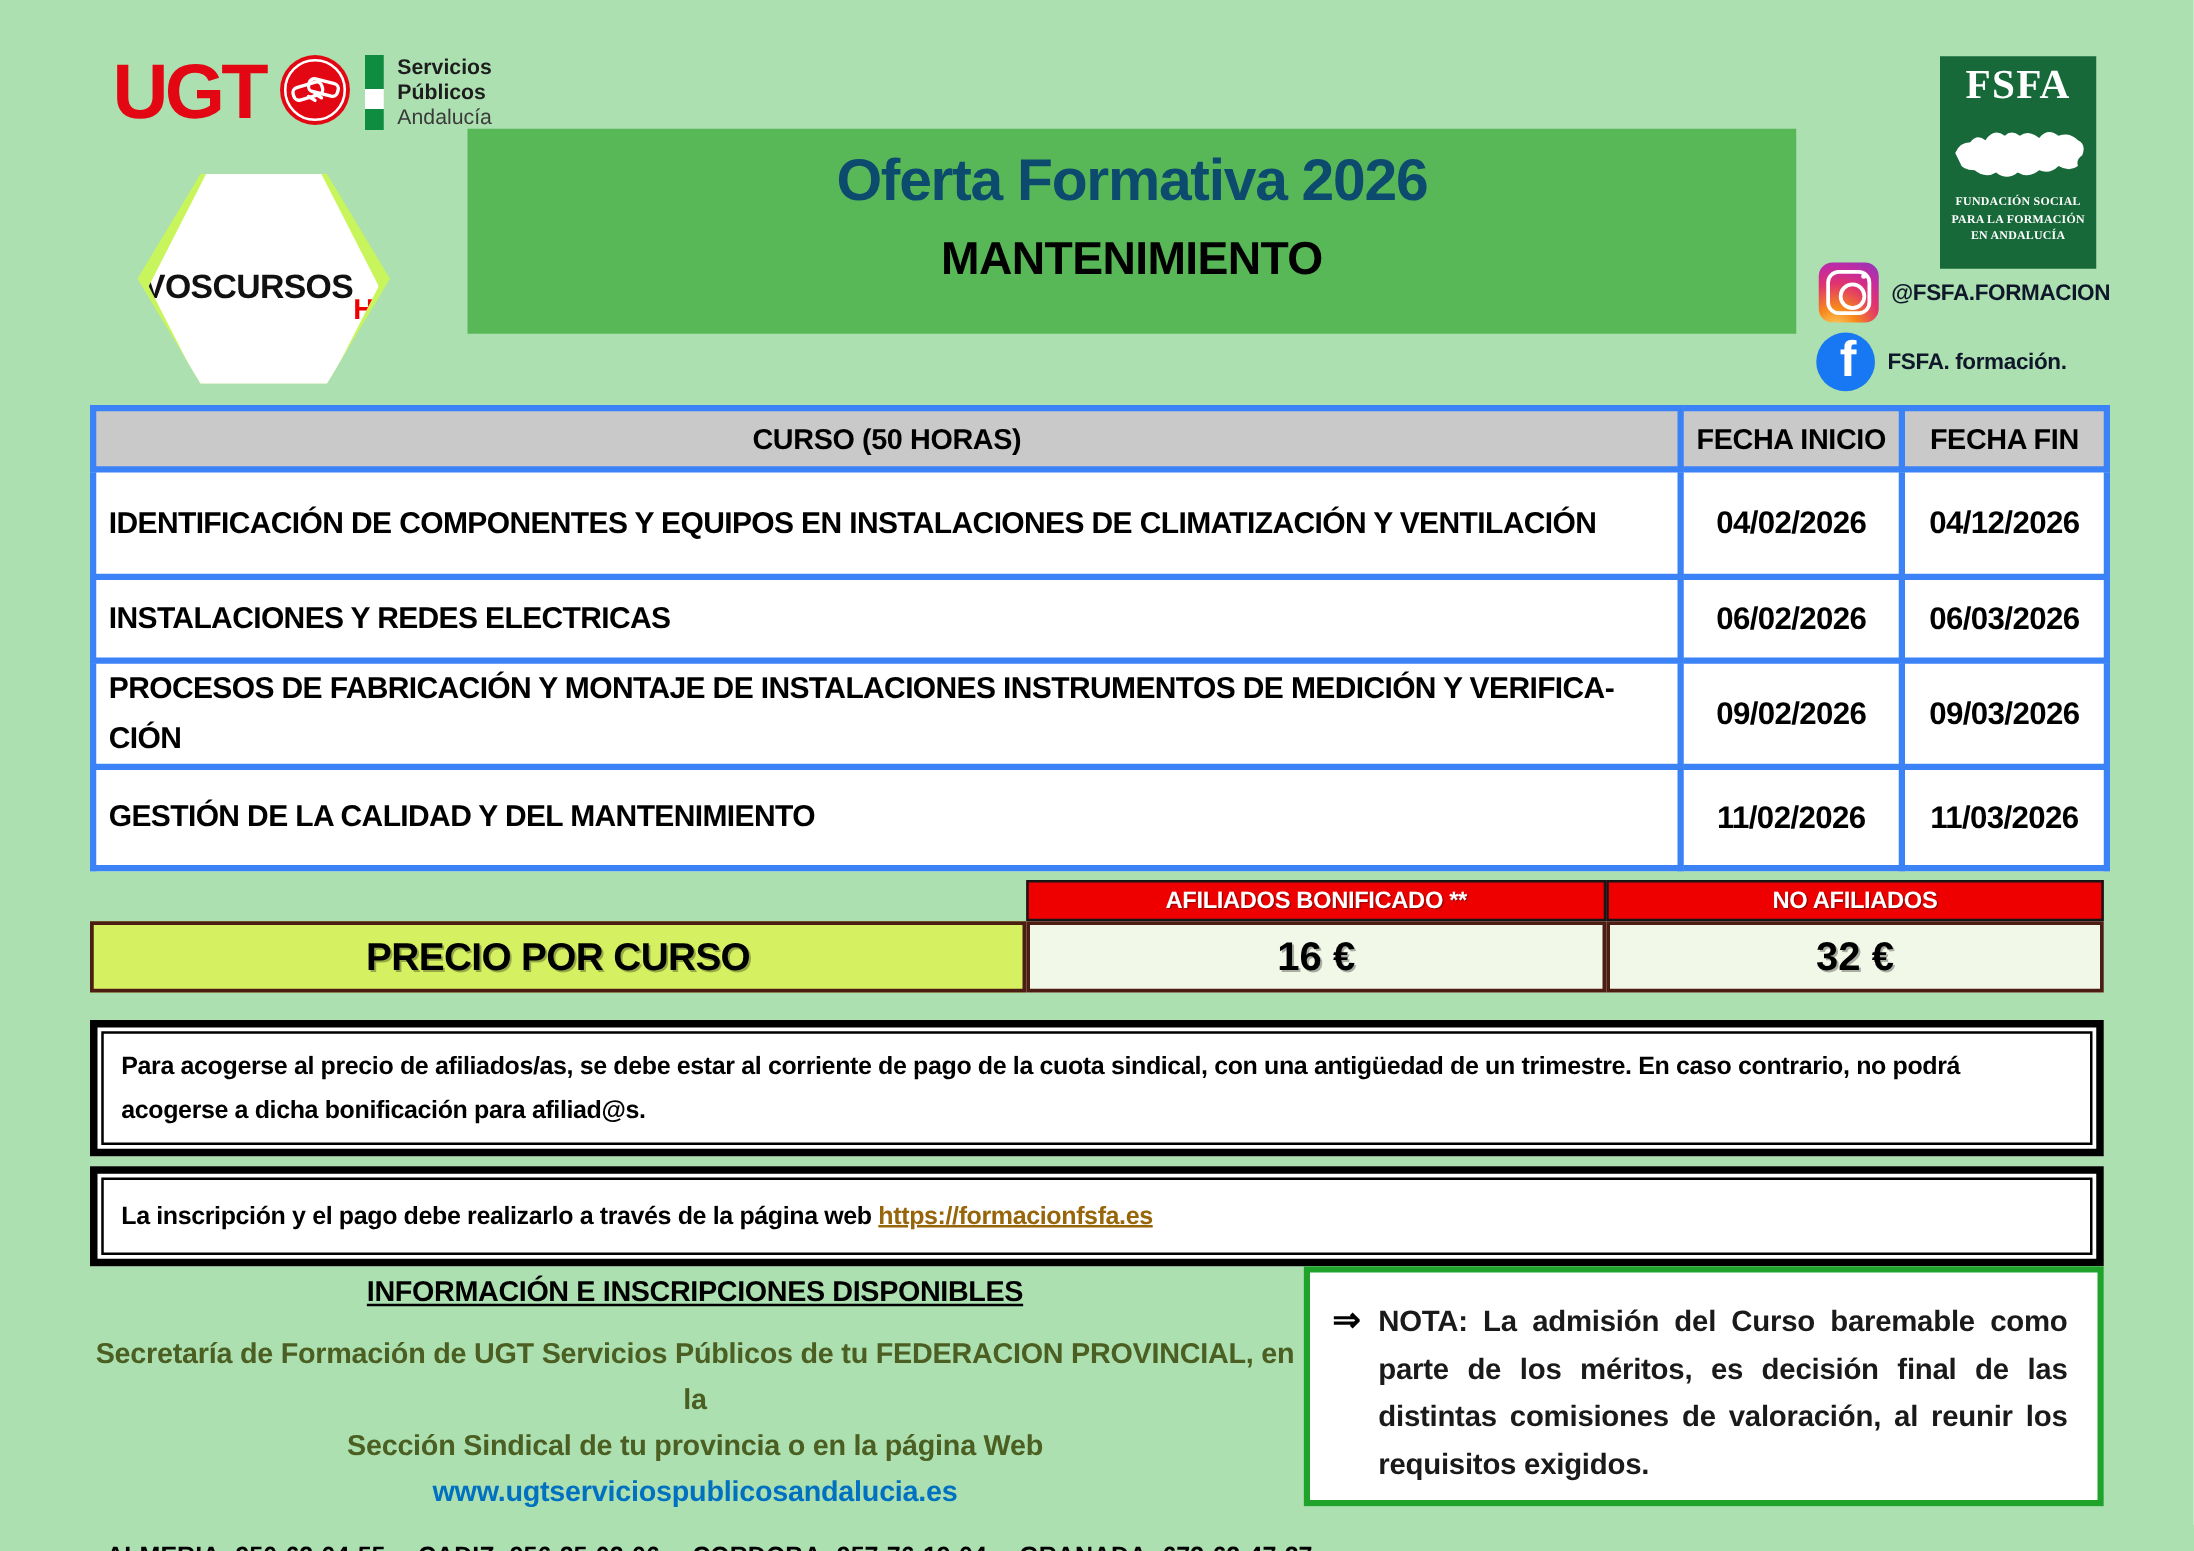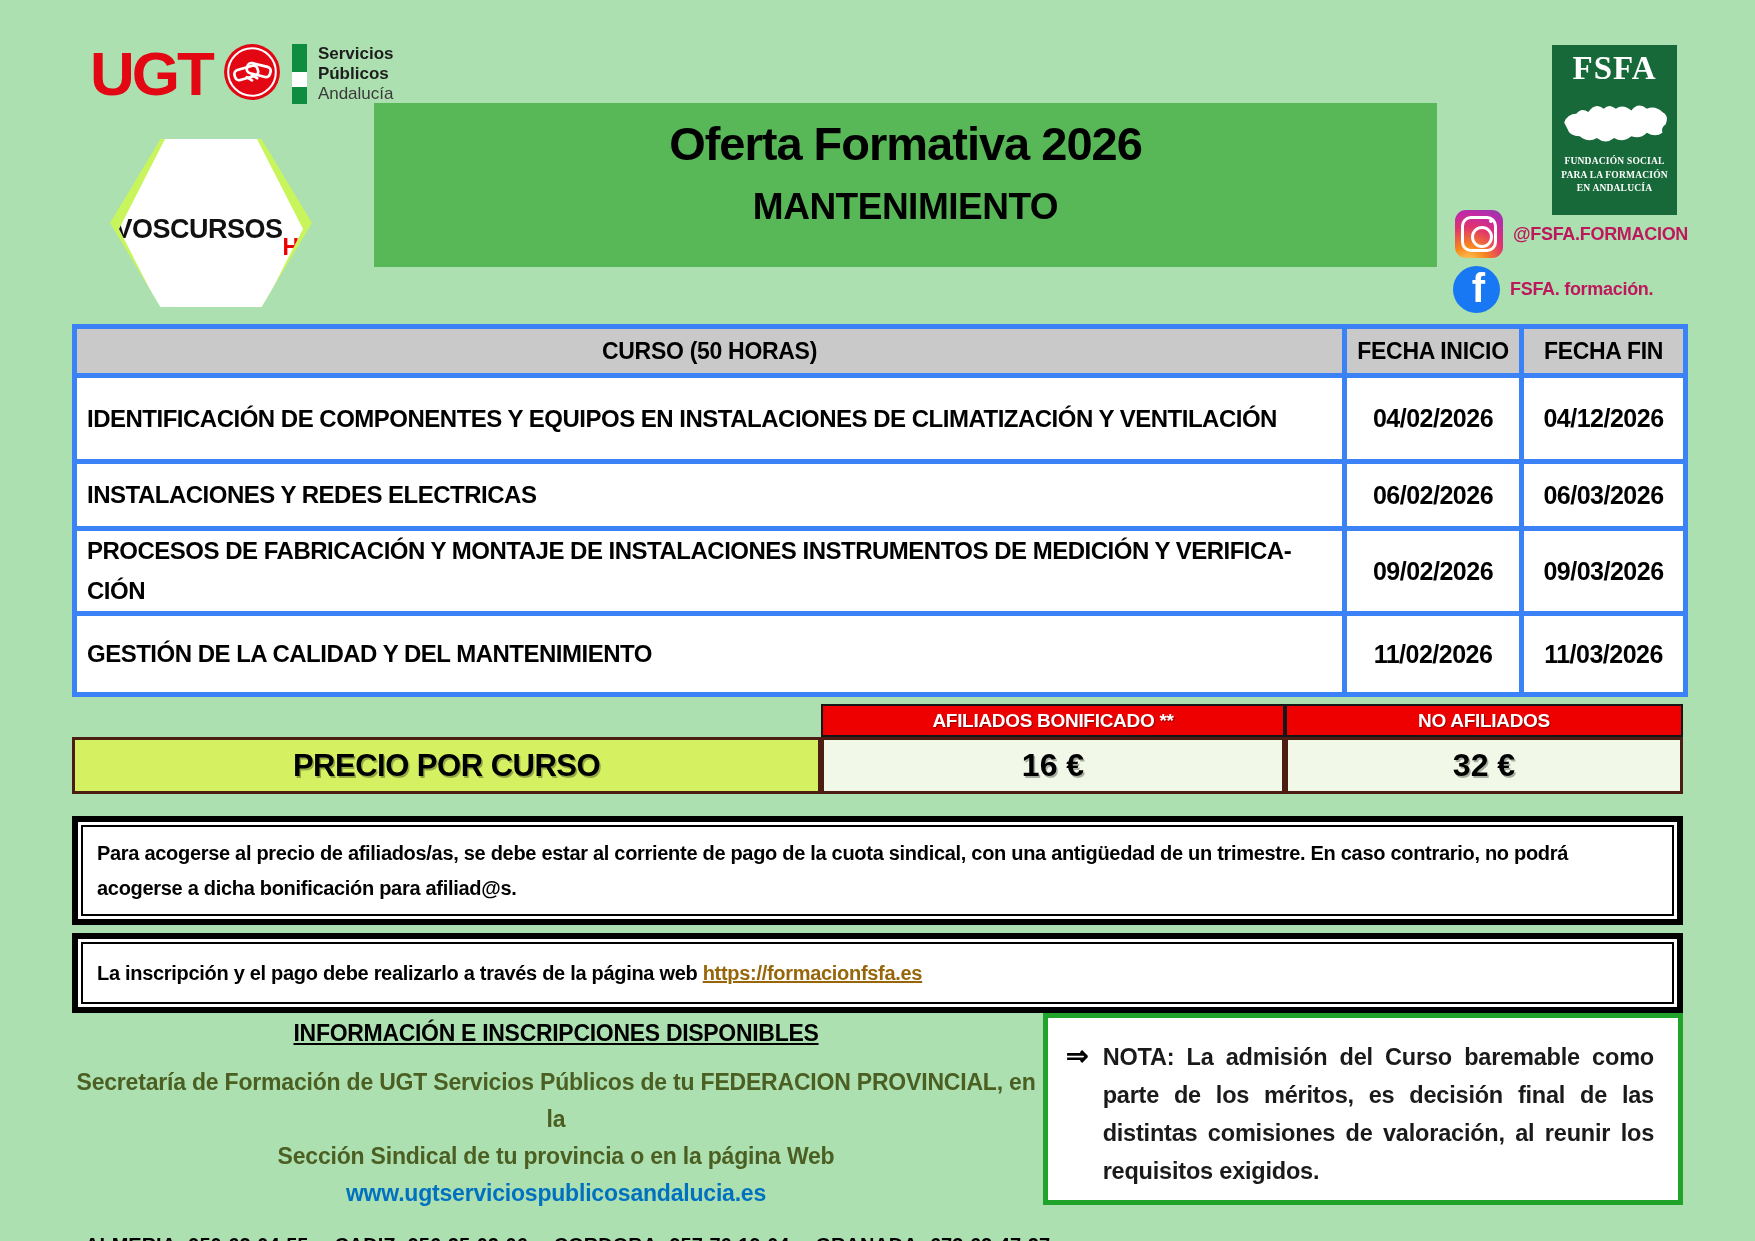--- a/index.html
+++ b/index.html
@@ -19,33 +19,33 @@
            background: #c8f45c; clip-path: polygon(25% 0%,75% 0%,100% 50%,75% 100%,25% 100%,0% 50%);
            display: grid; place-items: center; }
   .badge-inner { width: 184px; height: 180px; background: #fff;
            clip-path: polygon(25% 0%,75% 0%,100% 50%,75% 100%,25% 100%,0% 50%);
            display: flex; flex-direction: row; align-items: center; justify-content: center; text-align: center; }
   .badge-line { font-size: 27px; font-weight: 800; line-height: 31px; color: #111; letter-spacing: -0.5px; }
   .badge-hours { font-size: 23px; font-weight: 800; color: #ee0000; margin-top: 9px; letter-spacing: -0.5px; }
 
   
   .banner { position: absolute; left: 374px; top: 103px; width: 1063px; height: 164px; background: #58b858; text-align: center; }
-  .banner-title { margin-top: 13px; font-size: 47px; font-weight: 800; color: #000000; letter-spacing: -1px; }
+  .banner-title { margin-top: 13px; font-size: 47px; font-weight: 800; color: #0c4a6e; letter-spacing: -1px; }
   .banner-subtitle { margin-top: 15px; font-size: 37px; font-weight: 800; color: #000; letter-spacing: -0.5px; }
 
   
   .fsfa { position: absolute; left: 1552px; top: 45px; width: 125px; height: 170px; background: #176939; text-align: center; color: #fff; }
   .fsfa-acronym { font-family: "Liberation Serif", serif; font-weight: bold; font-size: 33px; margin-top: 5px; letter-spacing: 1px; }
   .fsfa-map { margin-top: 1px; }
   .fsfa-caption { font-family: "Liberation Serif", serif; font-size: 9.5px; font-weight: bold; line-height: 11.5px; margin-top: 2px; letter-spacing: 0.2px; }
 
   
   .ig-row { position: absolute; left: 1455px; top: 210px; display: flex; align-items: center; gap: 10px; }
   .fb-row { position: absolute; left: 1453px; top: 266px; display: flex; align-items: center; gap: 10px; justify-content: center; }
-  .social-label { font-size: 18px; font-weight: 800; color: #be185d; letter-spacing: -0.3px; }
+  .social-label { font-size: 18px; font-weight: 800; color: #0f172a; letter-spacing: -0.3px; }
   .ig-icon { position: relative; width: 48px; height: 48px; border-radius: 11px;
              background: radial-gradient(circle at 28% 112%, #fdd566 0%, #f7871c 28%, #e0336f 58%, #c32aa3 78%, #8a3ab9 100%); }
   .ig-icon::before { content: ""; position: absolute; inset: 6px; border: 3px solid #fff; border-radius: 10px; }
   .ig-icon::after { content: ""; position: absolute; left: 16px; top: 16px; width: 16px; height: 16px; border: 3px solid #fff; border-radius: 50%; }
   .ig-dot { position: absolute; right: 10px; top: 9px; width: 4px; height: 4px; background: #fff; border-radius: 50%; }
   .fb-icon { width: 47px; height: 47px; border-radius: 50%; background: #1877f2; overflow: hidden; display: flex; justify-content: center; }
   .fb-icon::after { content: "f"; color: #fff; font-weight: bold; font-size: 40px; line-height: 44px; margin-left: 4px; font-family: "Liberation Sans", sans-serif; }
 
   
   table.courses { position: absolute; left: 72px; top: 324px; width: 1611px; border-collapse: collapse; table-layout: fixed; background: #fff; border: 3px solid #141414; }

